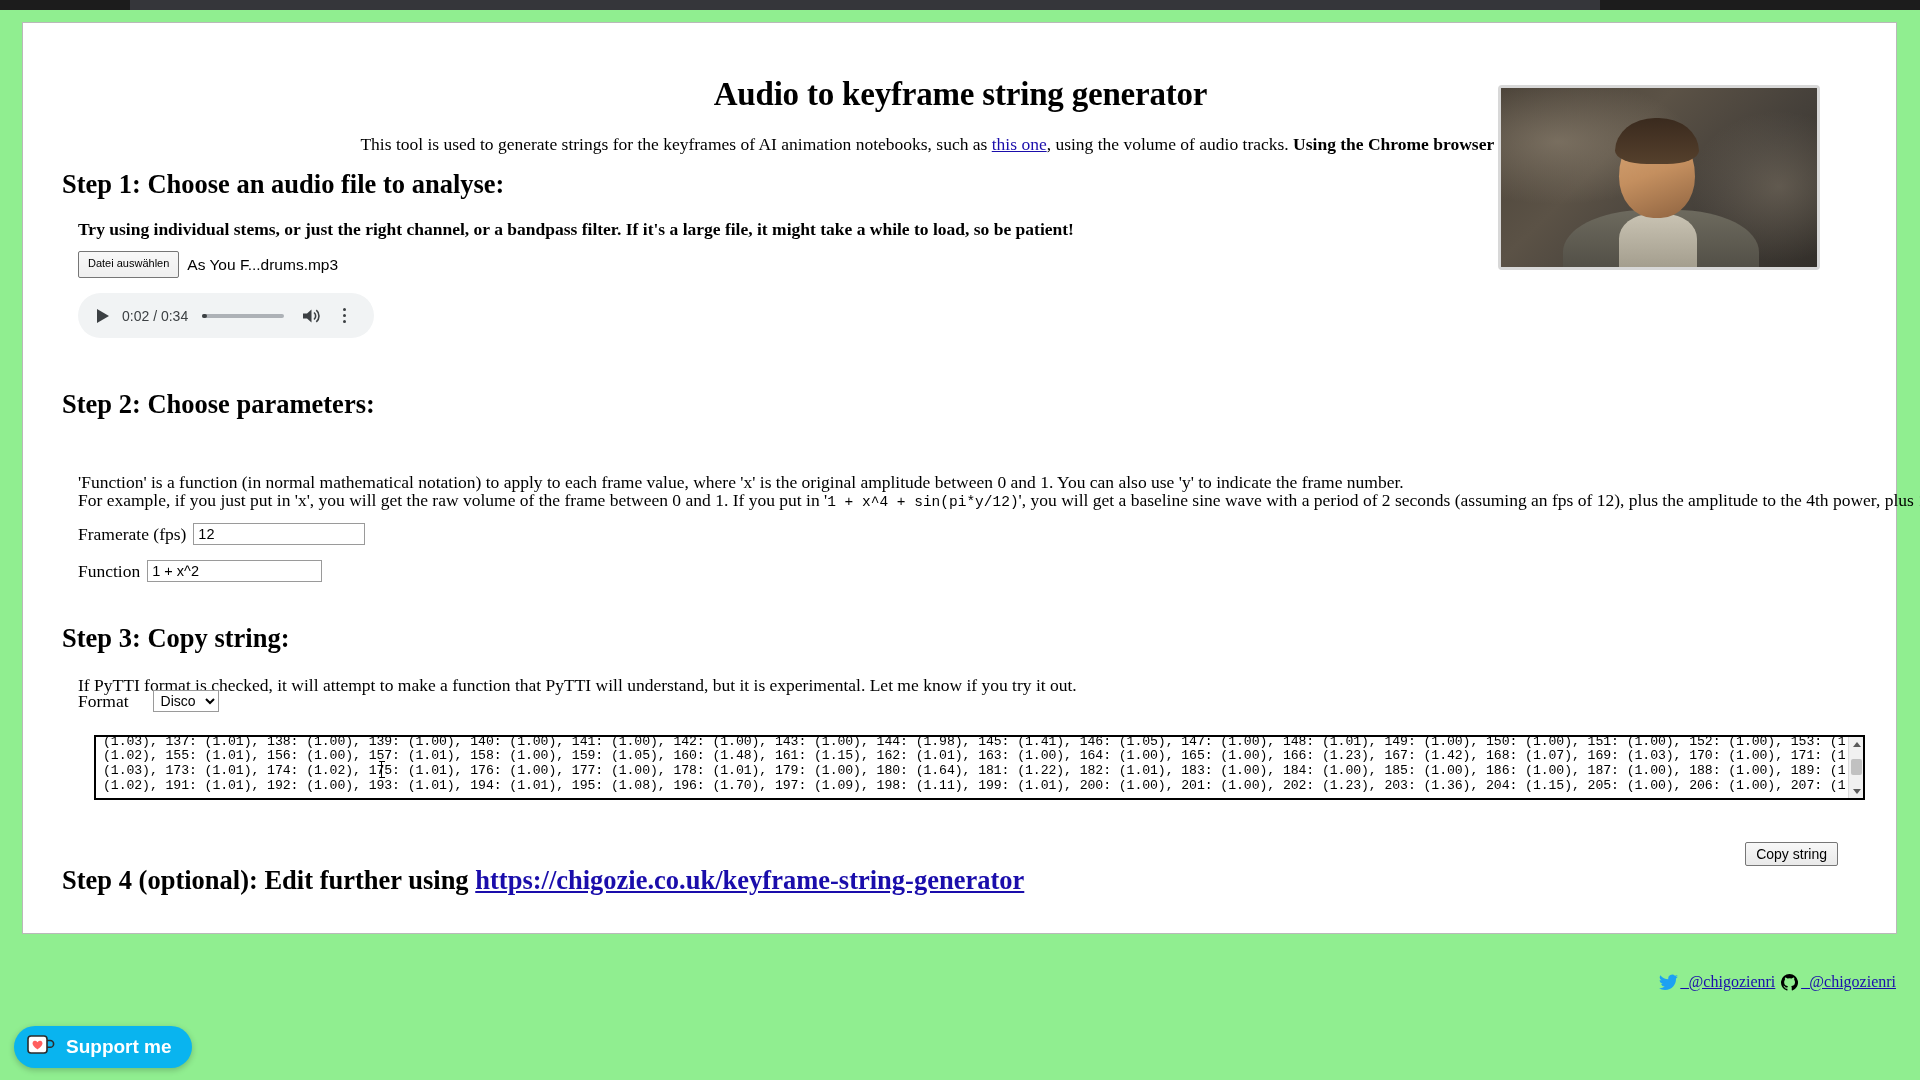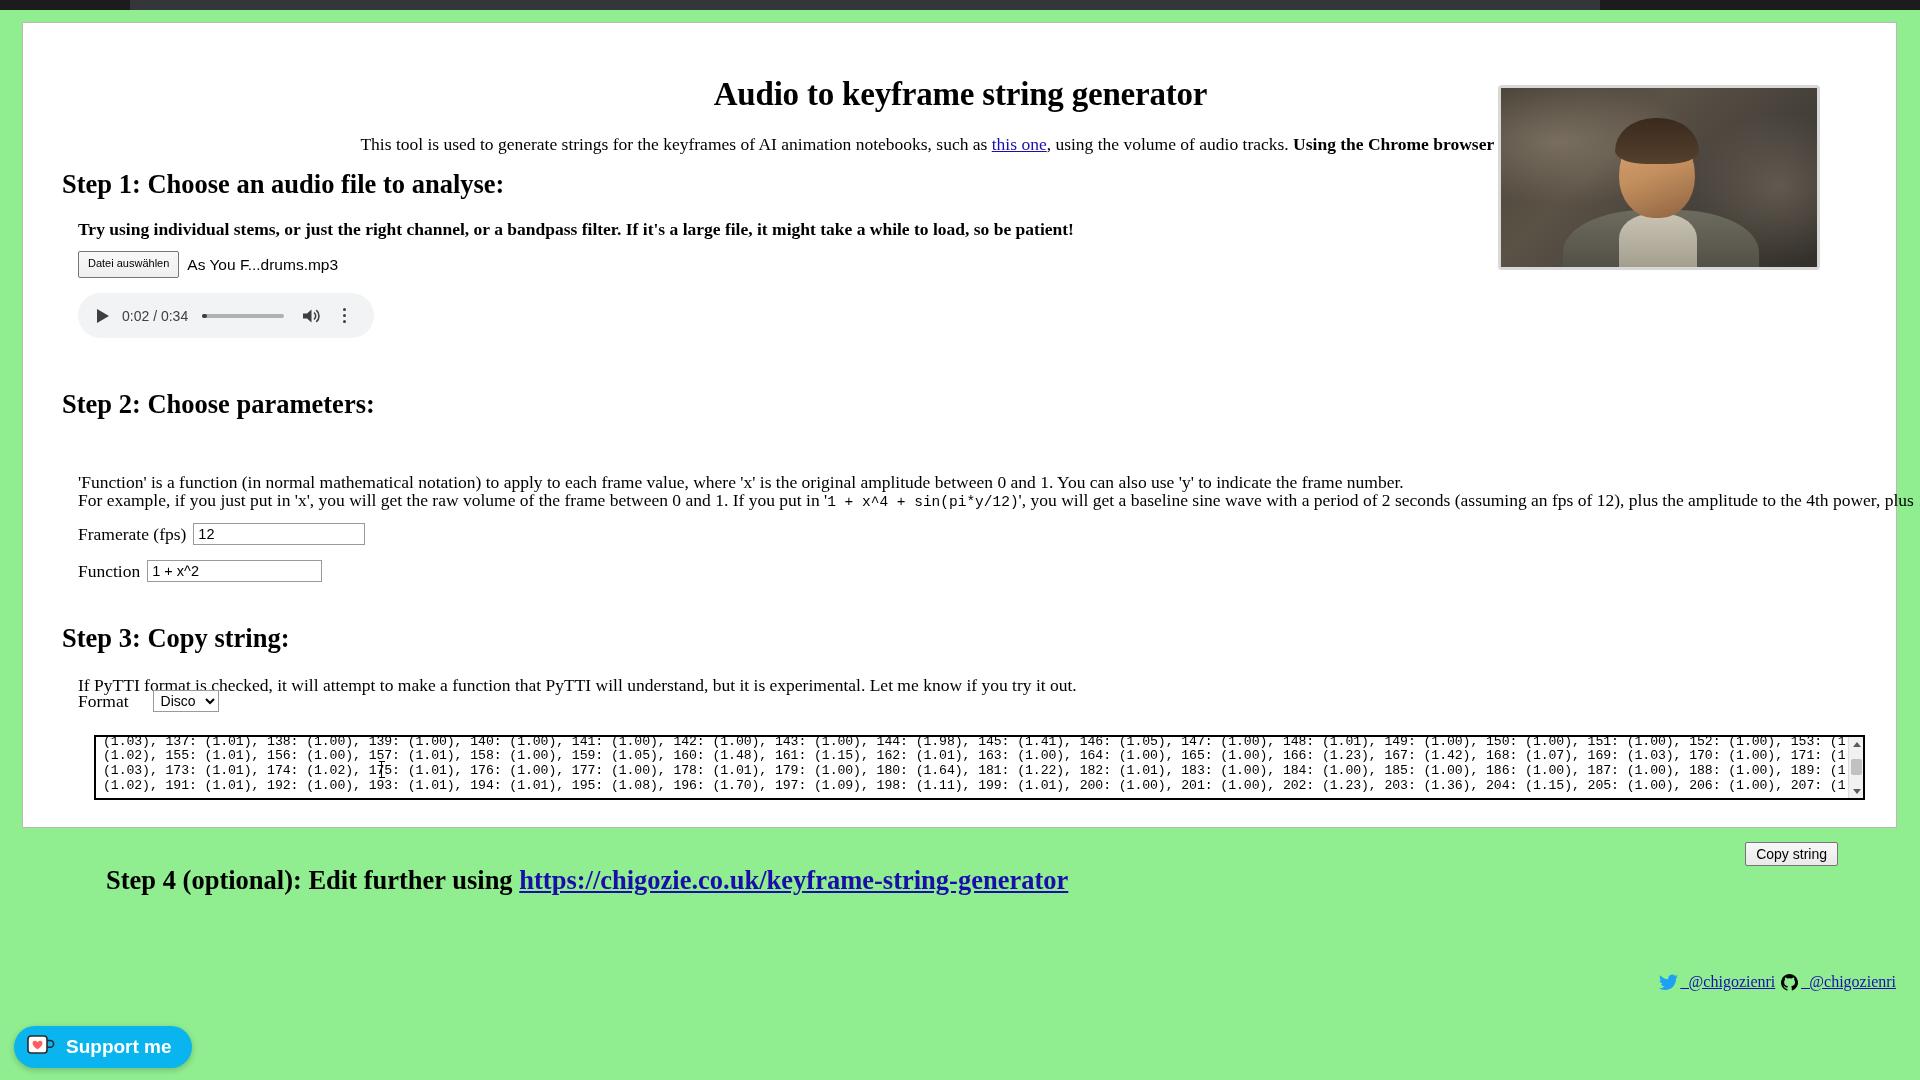--- a/index.html
+++ b/index.html
@@ -36,21 +36,21 @@
     height: 1070px;
     background: #90ee90;
     overflow: hidden;
   }
 
   #content-card {
     position: absolute;
     top: 12px;
     left: 22px;
     width: 1875px;
-    height: 806px;
+    height: 912px;
     background: #ffffff;
     border: 1px solid #b9b9b9;
   }
 
   h1#main-title {
     margin: 0;
     padding: 0;
     position: absolute;
     top: 53px;
     left: 0;
@@ -419,21 +419,20 @@
   
   #step4-row {
     position: absolute;
     left: 39px;
     top: 842px;
     font-size: 26.5px;
     font-weight: bold;
     font-family: "Liberation Serif", serif;
     color: #000;
     white-space: nowrap;
-    margin-left: 44px;
   }
   #step4-link {
     color: #1a0dab;
     text-decoration: underline;
   }
 
   
   #footer-links {
     position: absolute;
     top: 963px;

